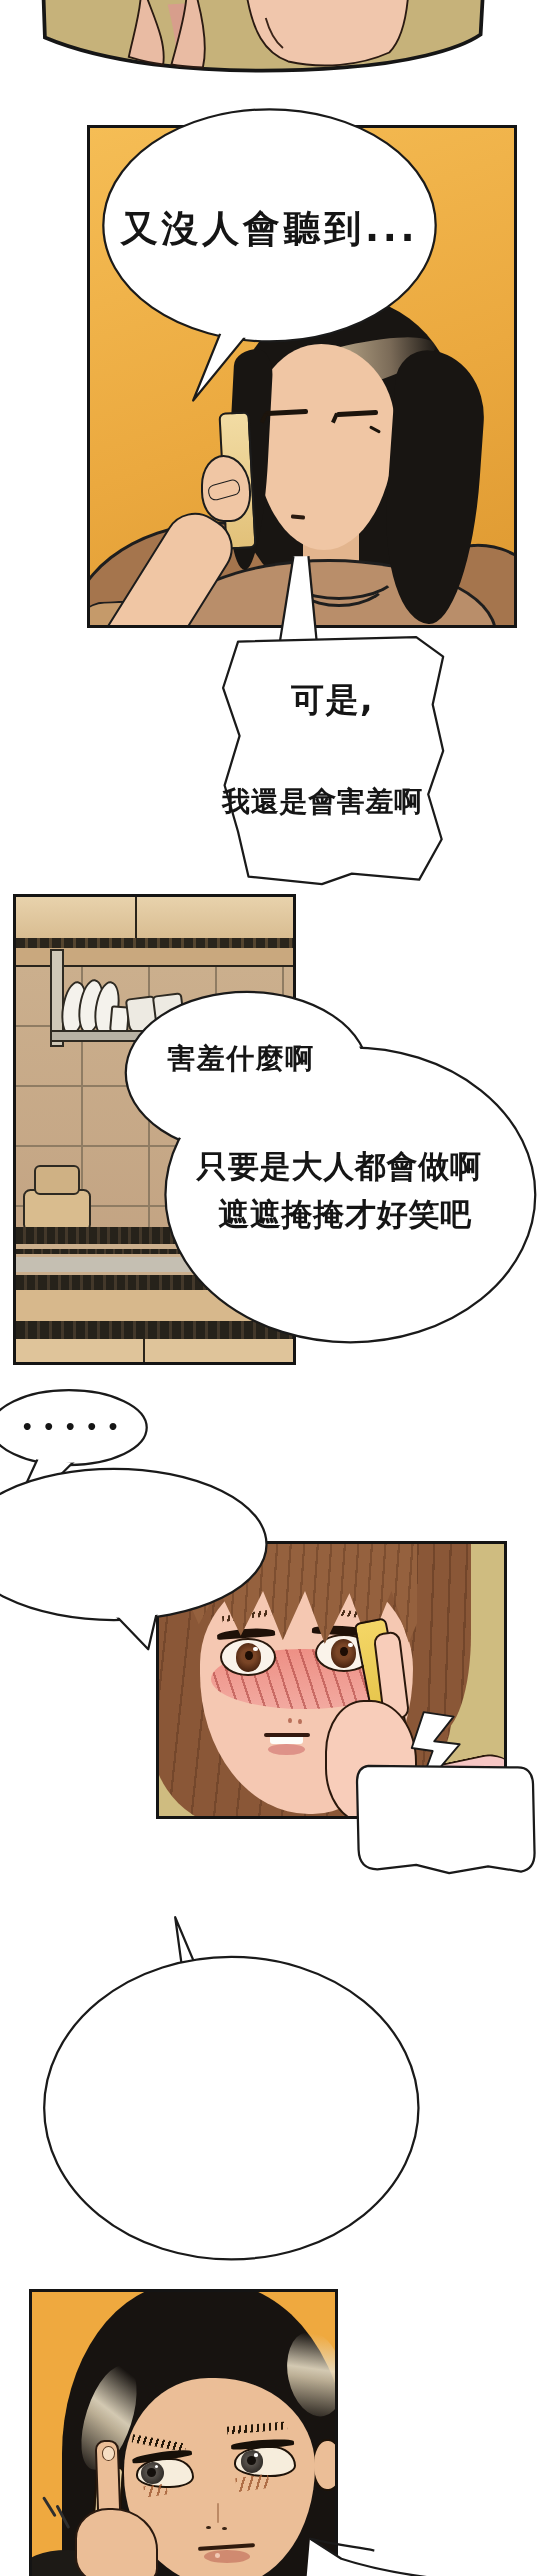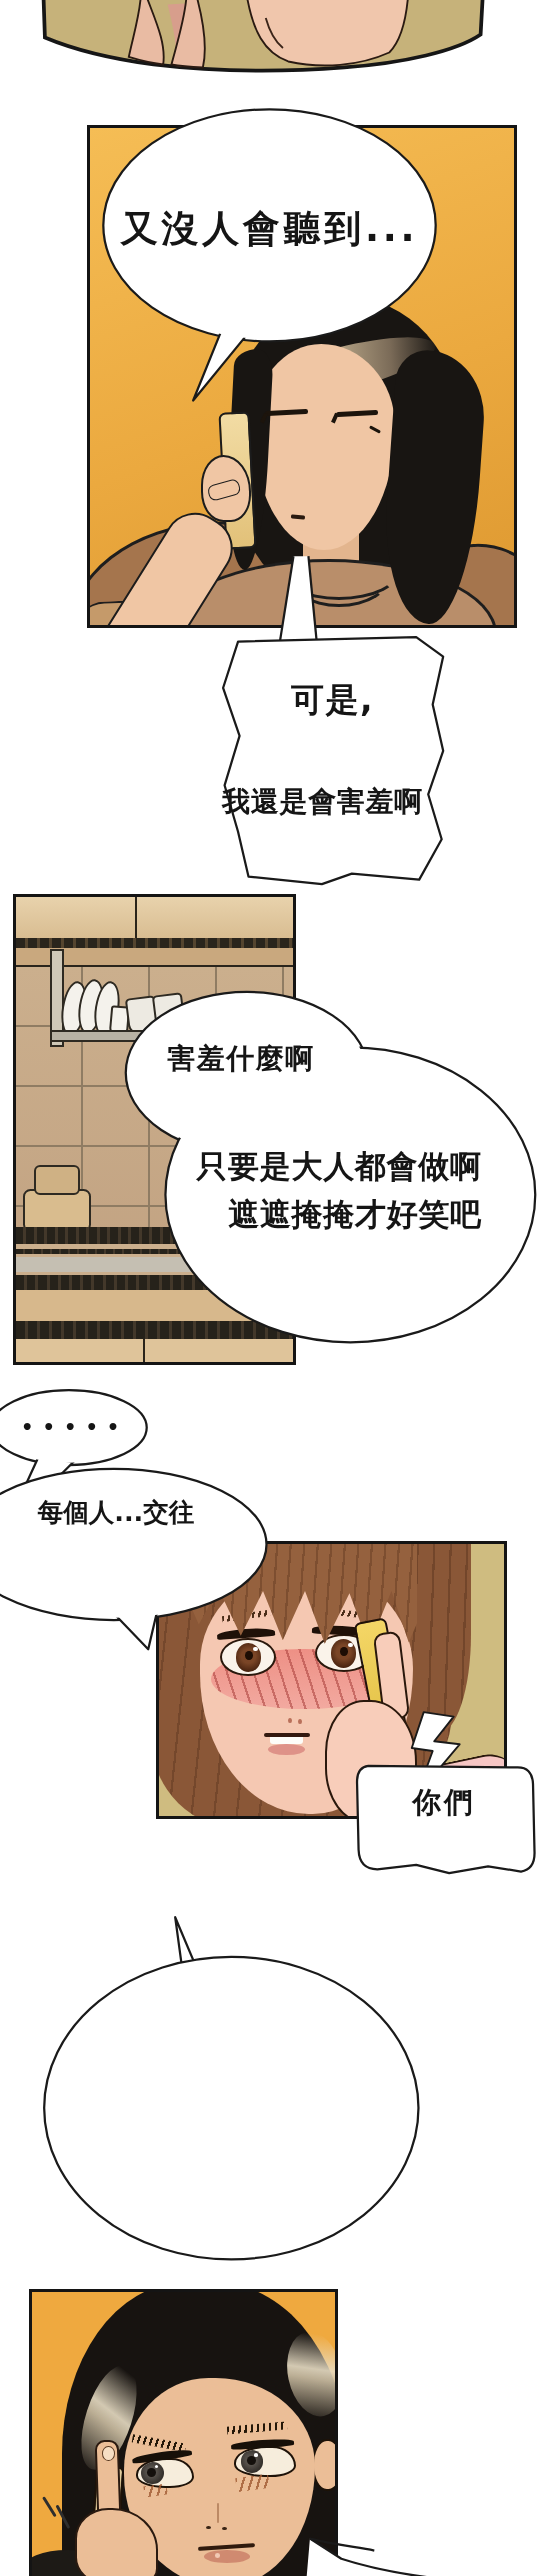--- a/index.html
+++ b/index.html
@@ -158,21 +158,21 @@
   .p4-nail{left:70px;top:154px;width:10.5px;height:12.7px;background:#F6DEC4;border:1.5px solid #5a3a22;border-radius:50%;}
   .p4-hand{left:43px;top:216px;width:79px;height:72px;background:#EBBE97;border:2.2px solid #2a1a10;
            border-radius:40% 55% 20% 35%;}
   .p4-motion{position:absolute;height:3px;background:#2e2e2e;border-radius:1.5px;}
   
   #t-b1{left:112px;top:208px;width:315px;font-size:37px;letter-spacing:3.7px;}
   #t-b2a{left:220px;top:682px;width:225px;font-size:33px;letter-spacing:1.5px;}
   #t-b2b{left:199px;top:786px;width:247px;font-size:28px;letter-spacing:0.7px;}
   #t-b3a{left:140px;top:1043px;width:202px;font-size:28px;letter-spacing:1.5px;}
   #t-b3b{left:174px;top:1149px;width:330px;font-size:31px;letter-spacing:0.7px;}
-  #t-b3c{left:190px;top:1197px;width:330px;font-size:31px;letter-spacing:0.7px;}
+  #t-b3c{left:180px;top:1197px;width:330px;font-size:31px;letter-spacing:0.7px;}
   #t-b4{left:21px;top:1417px;width:105px;font-size:19.5px;letter-spacing:9px;}
   #t-b5a{left:0px;top:1498px;width:232px;font-size:25.5px;}
   #t-b5b{left:0px;top:1533px;width:240px;font-size:25.5px;}
   #t-b5c{left:0px;top:1564px;width:217px;font-size:25.5px;}
   #t-b6a{left:354px;top:1787px;width:180px;font-size:28.5px;letter-spacing:3px;}
   #t-b6b{left:354px;top:1822px;width:180px;font-size:28.5px;}
   #t-b7a{left:71px;top:2062px;width:322px;font-size:34px;letter-spacing:2.2px;}
   #t-b7b{left:71px;top:2117px;width:322px;font-size:34px;letter-spacing:1.5px;}
 </style>
 </head>
@@ -348,16 +348,14 @@
     </g>
   </svg>
 
   <div class="txt" id="t-b1">又沒人會聽到...</div>
   <div class="txt" id="t-b2a">可是,</div>
   <div class="txt" id="t-b2b">我還是會害羞啊</div>
   <div class="txt" id="t-b3a">害羞什麼啊</div>
   <div class="txt" id="t-b3b">只要是大人都會做啊</div>
   <div class="txt" id="t-b3c">遮遮掩掩才好笑吧</div>
   <div class="txt" id="t-b4">•••••</div>
-  <div class="txt" id="t-b5a">每個人...交往</div>
-  <div class="txt" id="t-b6a">你們</div>
 </div>
 
 
 </body></html>

